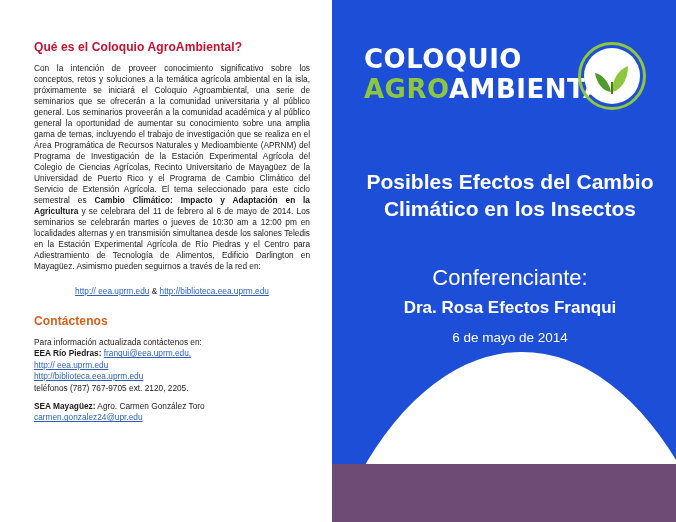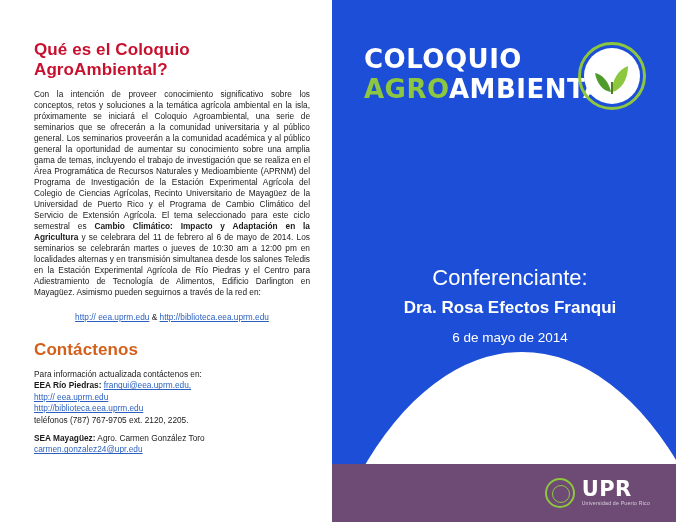--- a/index.html
+++ b/index.html
@@ -20,21 +20,21 @@
     position: absolute;
     left: 0; top: 0;
     width: 332px;
     height: 522px;
     background: #ffffff;
     box-sizing: border-box;
     padding: 40px 22px 10px 34px;
   }
   .heading {
     color: #C8102E;
-    font-size: 17px;
+    font-size: 12px;
     font-weight: bold;
     margin: 0 0 9px 0;
     letter-spacing: 0.1px;
   }
   .heading.orange {
     color: #D2601A;
   }
   .body-text {
     font-size: 8.3px;
     line-height: 11px;
@@ -281,27 +281,21 @@
 
   <div class="leaf-ring"></div>
   <div class="leaf-badge">
     <svg width="44" height="44" viewBox="0 0 44 44" aria-hidden="true">
       <path d="M22 38 C22 26, 28 16, 38 12 C38 26, 31 36, 22 38 Z" fill="#8DC63F"></path>
       <path d="M21 38 C19 28, 12 20, 5 19 C7 30, 13 37, 21 38 Z" fill="#4E9A2A"></path>
       <path d="M22 40 L22 28" stroke="#4E7A20" stroke-width="2" fill="none"></path>
     </svg>
   </div>
 
+  <div class="title">Posibles Efectos del Cambio Climático en los Insectos</div>
   <div class="speaker-label">Conferenciante:</div>
   <div class="speaker-name">Dra. Rosa Efectos Franqui</div>
   <div class="event-date">6 de mayo de 2014</div>
 
   <div class="swoosh"></div>
   <div class="bottom-band"></div>
 
-  <div class="upr-wrap">
-    <div class="upr-seal"></div>
-    <div class="upr-text">
-      <div class="upr-main">UPR</div>
-      <div class="upr-sub">Universidad de Puerto Rico</div>
-    </div>
-  </div>
 </div>
 
 </body></html>

